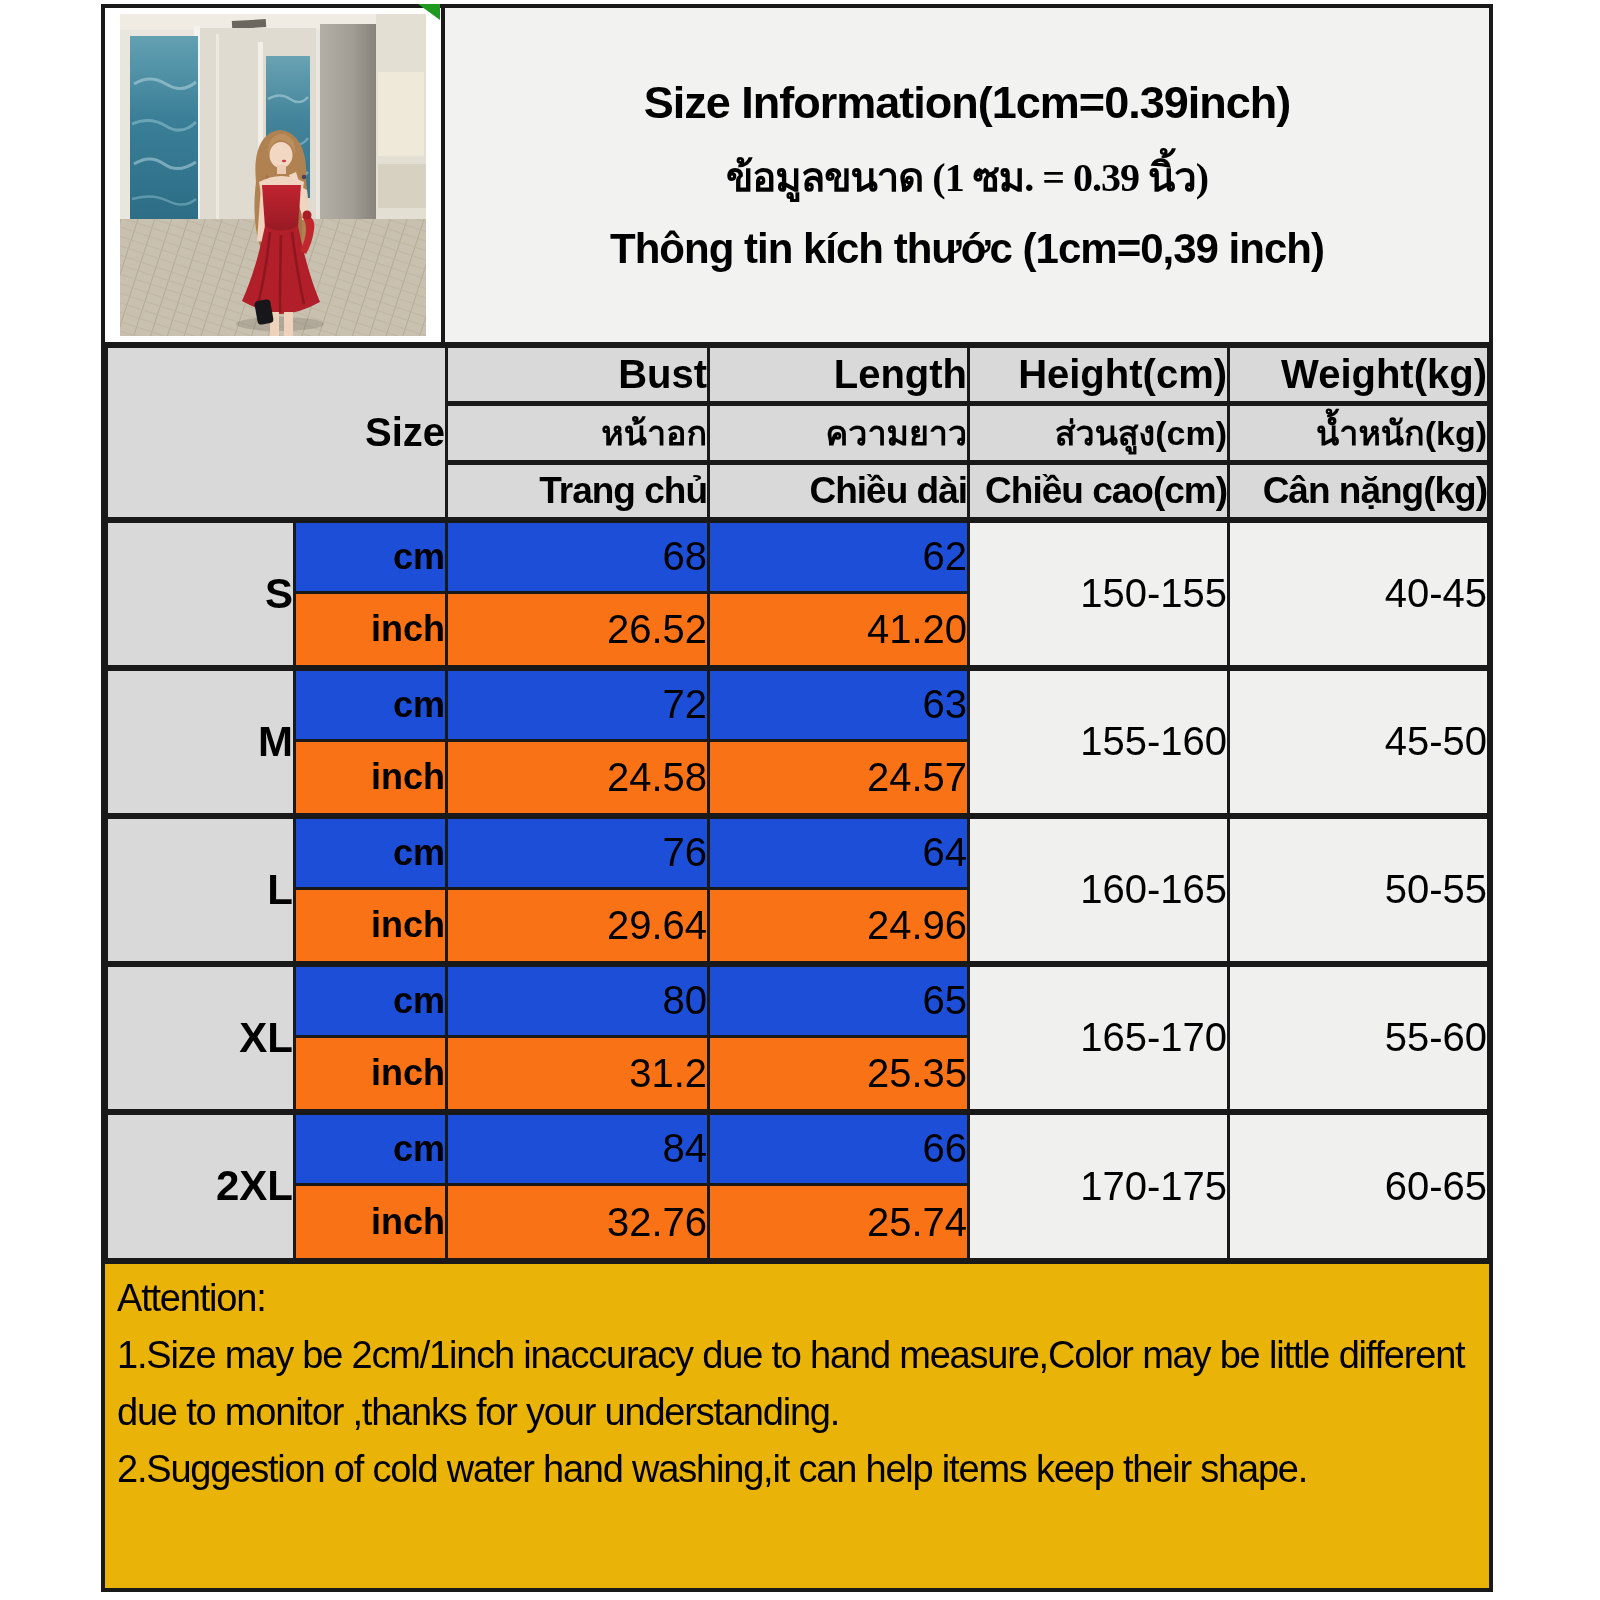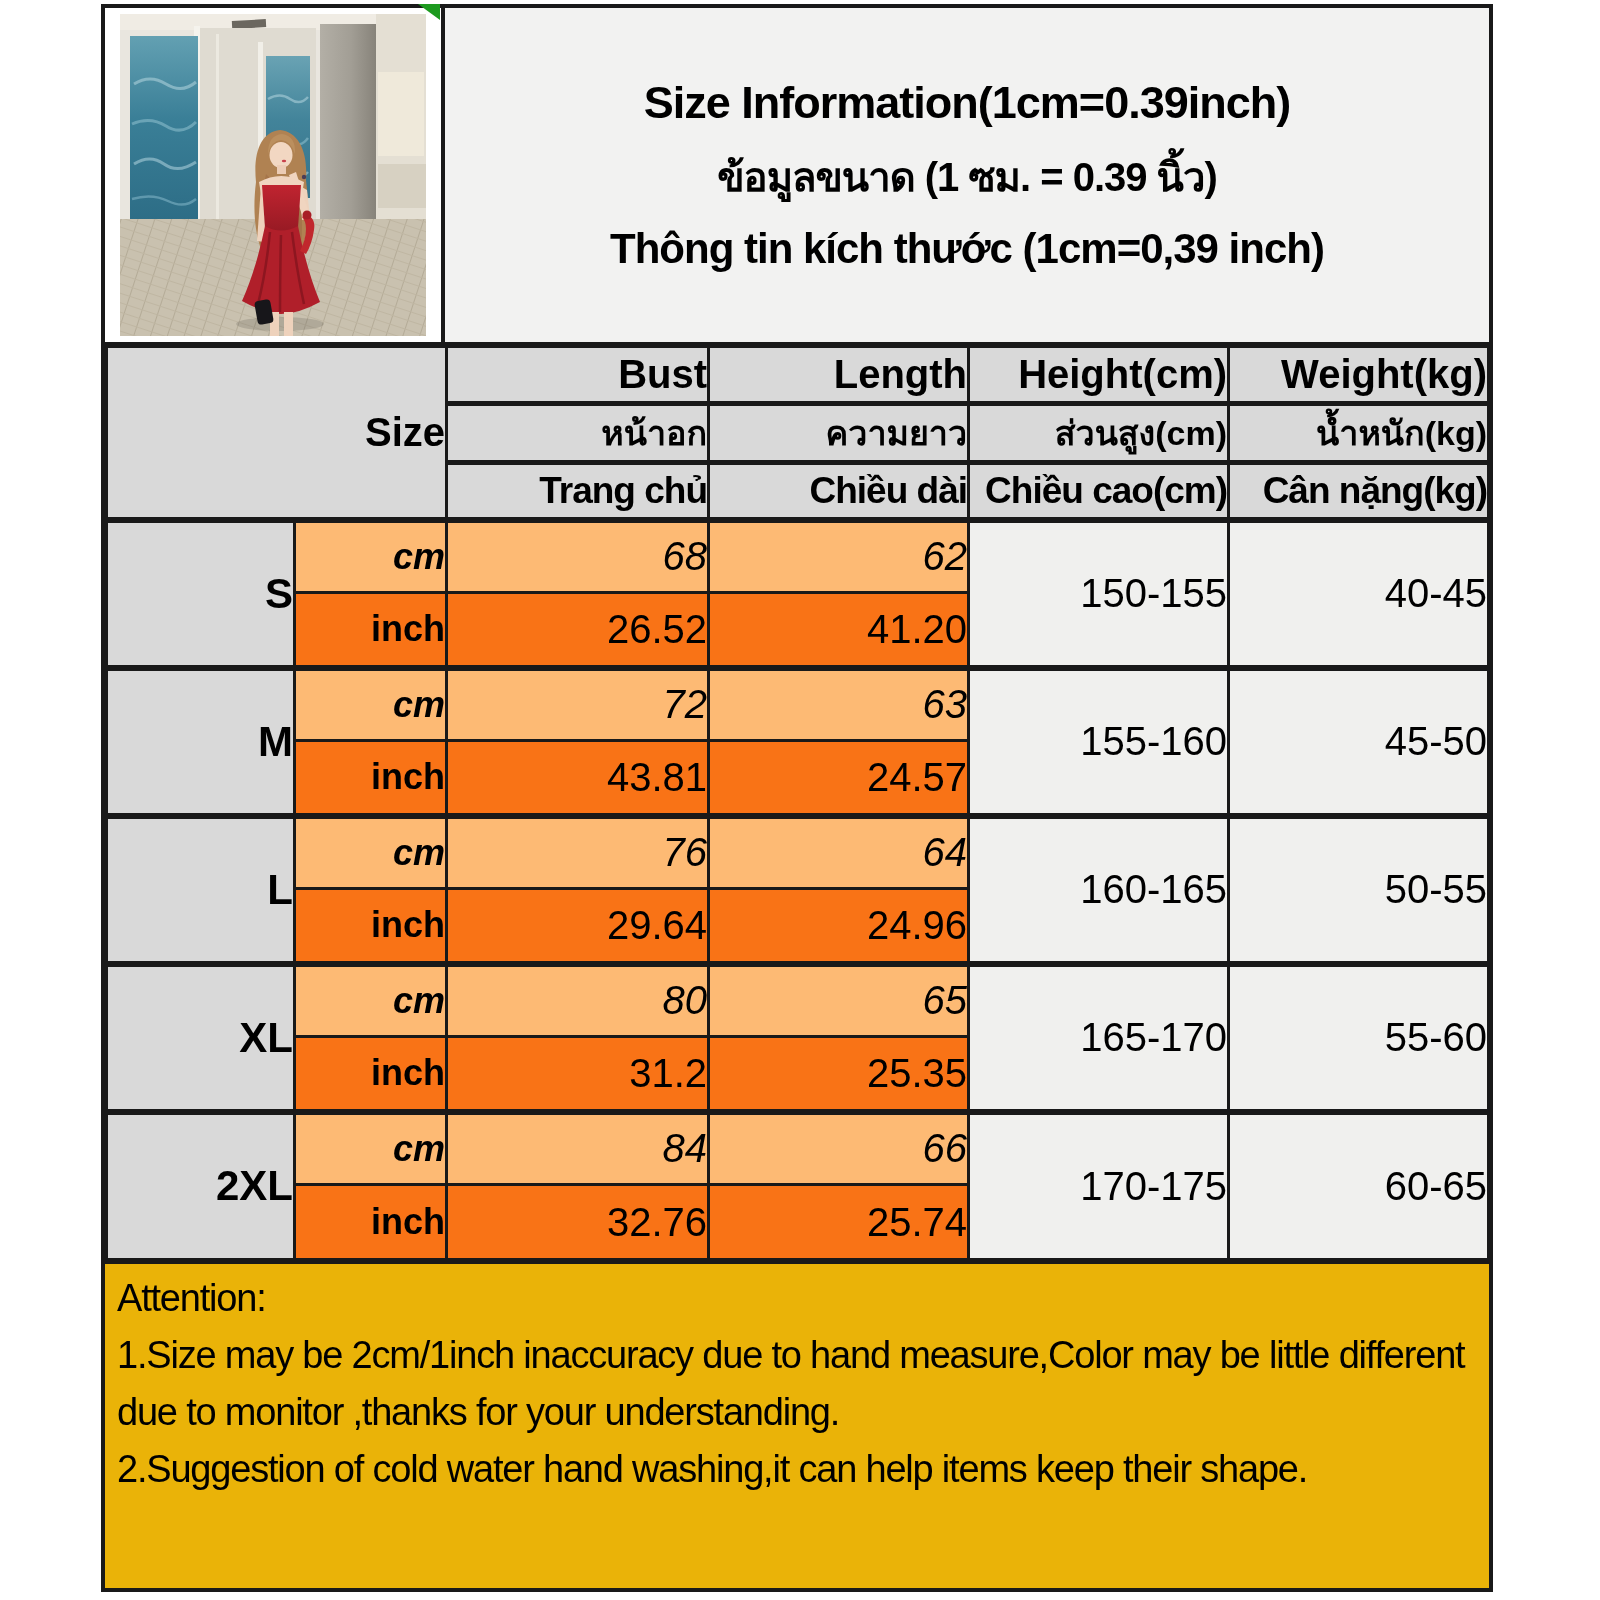--- a/index.html
+++ b/index.html
@@ -13,42 +13,42 @@
     display:flex;flex-direction:column;
   }
   
   .top{display:flex;height:334px;border-bottom:3px solid #191919;position:relative;flex:none;}
   .photo-cell{width:340px;flex:none;border-right:4px solid #191919;box-sizing:border-box;
     background:#fff;display:flex;align-items:center;justify-content:center;}
   .photo-cell svg{display:block;}
   .title-cell{flex:1;background:#f2f2f1;display:flex;flex-direction:column;
     align-items:center;justify-content:center;gap:16px;padding:0 20px;}
   .t-en{font-size:45px;font-weight:bold;letter-spacing:-1px;}
-  .t-th{font-size:40px;font-weight:bold;letter-spacing:-1px;}
+  .t-th{font-size:40px;font-weight:bold;letter-spacing:-1px;font-family:Liberation Serif, serif;}
   .t-vi{font-size:42px;font-weight:bold;letter-spacing:-1px;}
   .green-marker{position:absolute;right:1049px;top:-4px;width:0;height:0;
     border-top:16px solid #1d9a1f;border-left:22px solid transparent;}
   
   table.size-table{border-collapse:collapse;table-layout:fixed;width:100%;flex:none;}
   table.size-table td{border:3px solid #191919;text-align:right;vertical-align:middle;
     padding:0;overflow:hidden;}
   td.sizehead{background:#d9d9d9;font-size:58px;font-weight:bold;}
   tr.hr{height:57px;}
   tr.hr td{background:#d9d9d9;font-weight:bold;}
   tr.hr1 td{font-size:40px;}
   tr.hr2 td{font-size:34px;}
   tr.hr3 td{font-size:37px;letter-spacing:-1px;}
   tr.hr2 td,tr.hr3 td{border-top-width:5px;}
   tr.cm-row{height:73px;}
   tr.inch-row{height:75px;}
   tr.g-start td{border-top-width:6px;}
   td.sizelabel{background:#d9d9d9;font-size:42px;font-weight:bold;}
   td.unit{font-size:36px;font-weight:bold;}
   td.val{font-size:40px;font-weight:normal;}
-  td.cmbg{background:#fdba74;font-style:italic;}
+  td.cmbg{background:#1d4ed8;}
   td.inbg{background:#f97316;}
   td.merged{background:#f0f0ee;font-size:40px;border-left-width:5px;}
   
   .attention{flex:1;background:#eab308;border-top:3px solid #191919;
     padding:6px 12px;box-sizing:border-box;
     font-size:38px;letter-spacing:-1.2px;line-height:1.5;text-align:left;}
 </style>
 </head>
 <body>
 
@@ -202,21 +202,21 @@
         <tr class="cm-row g-start">
           <td class="sizelabel" rowspan="2">M</td>
           <td class="unit cmbg">cm</td>
           <td class="val cmbg">72</td>
           <td class="val cmbg">63</td>
           <td class="merged" rowspan="2">155-160</td>
           <td class="merged" rowspan="2">45-50</td>
         </tr>
         <tr class="inch-row">
           <td class="unit inbg">inch</td>
-          <td class="val inbg">43.81</td>
+          <td class="val inbg">24.58</td>
           <td class="val inbg">24.57</td>
         </tr>
 
         <tr class="cm-row g-start">
           <td class="sizelabel" rowspan="2">L</td>
           <td class="unit cmbg">cm</td>
           <td class="val cmbg">76</td>
           <td class="val cmbg">64</td>
           <td class="merged" rowspan="2">160-165</td>
           <td class="merged" rowspan="2">50-55</td>

